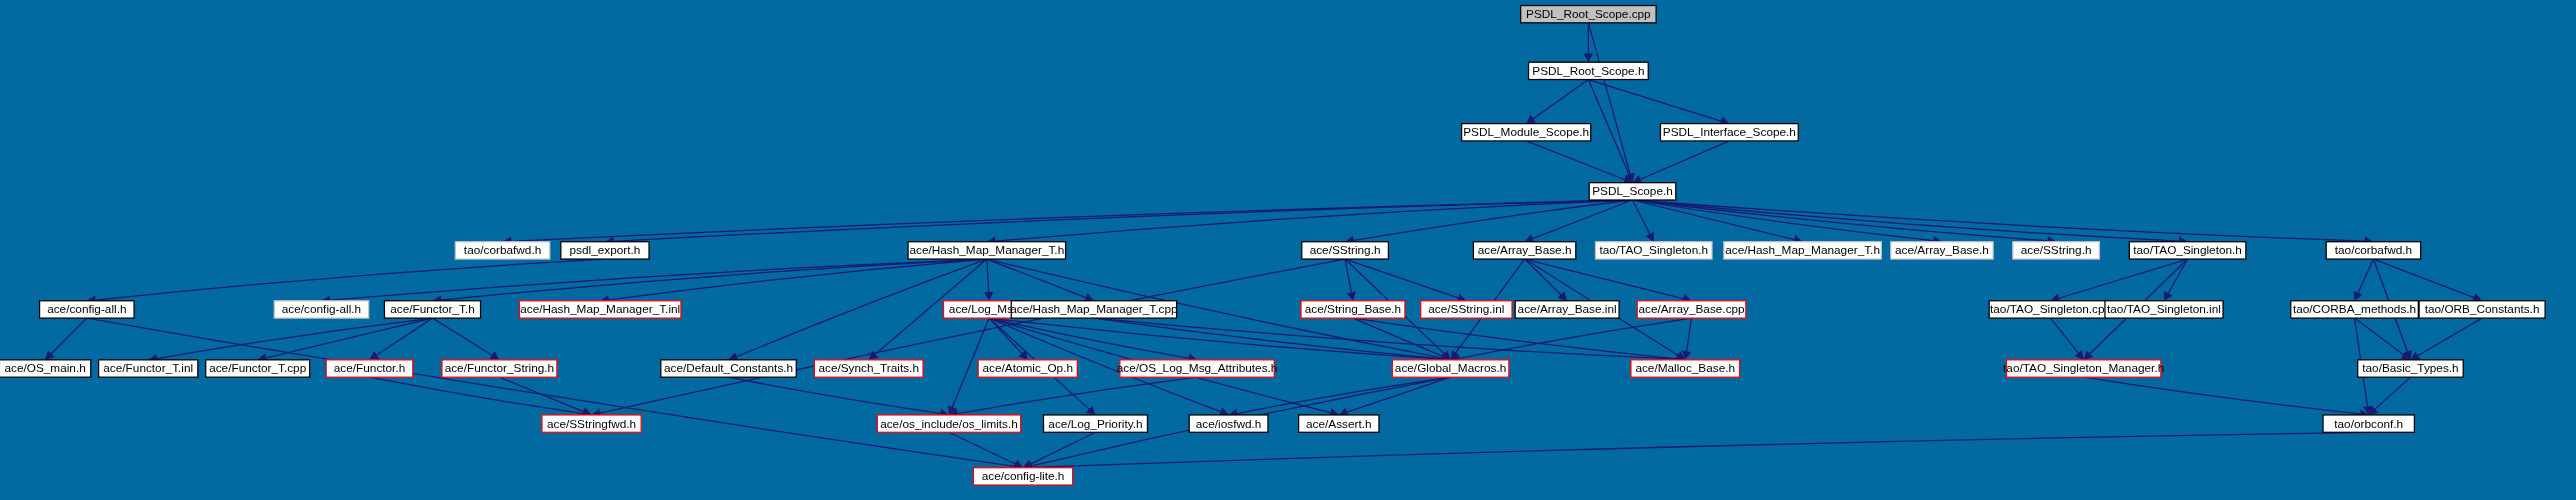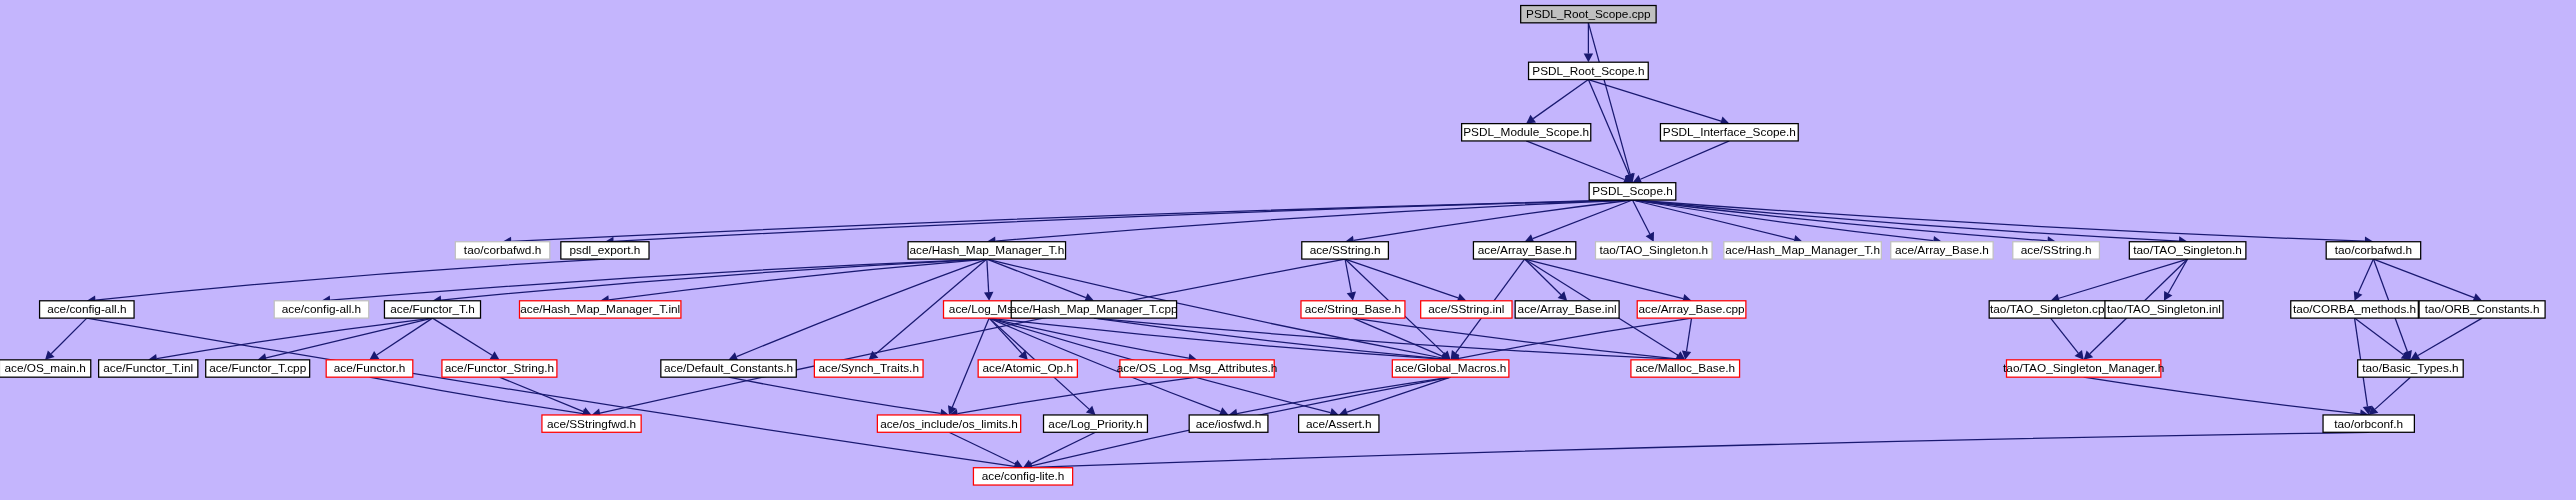--- a/index.html
+++ b/index.html
@@ -1,17 +1,17 @@
 <!DOCTYPE html>
 <html style="font-size:12.6px"><head>
 <meta charset="utf-8">
 <style>
   html,body{margin:0;padding:0;background:#ffffff;}
   body{font-family:"Liberation Sans", sans-serif;}
-  #graph-wrap{position:relative;width:2576px;height:500px;background:#c4b5fd;overflow:hidden;}
+  #graph-wrap{position:relative;width:2576px;height:500px;background:#0369a1;overflow:hidden;}
   svg#graph{position:absolute;left:0;top:0;width:2576px;height:500px;display:block;}
   .edge{fill:none;stroke:#191970;stroke-width:1.6;}
   .arrow{fill:#191970;stroke:none;}
   .node rect{stroke-width:1.6;}
   .node text{font-family:"Liberation Sans", sans-serif;font-size:15px;fill:#000;dominant-baseline:middle;text-anchor:middle;}
 </style>
 </head>
 <body>
 
 <div id="graph-wrap">

